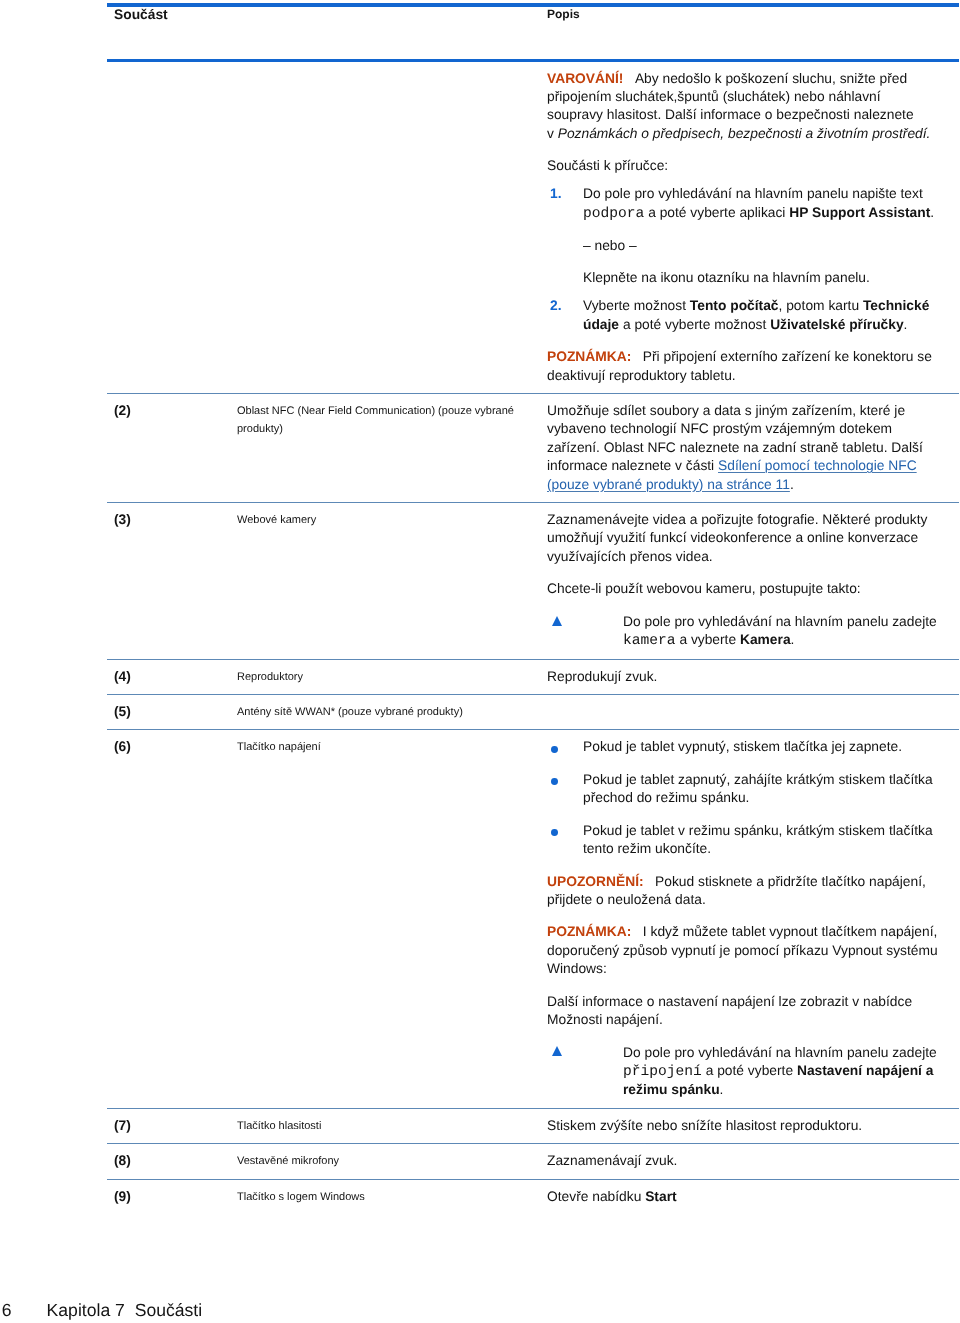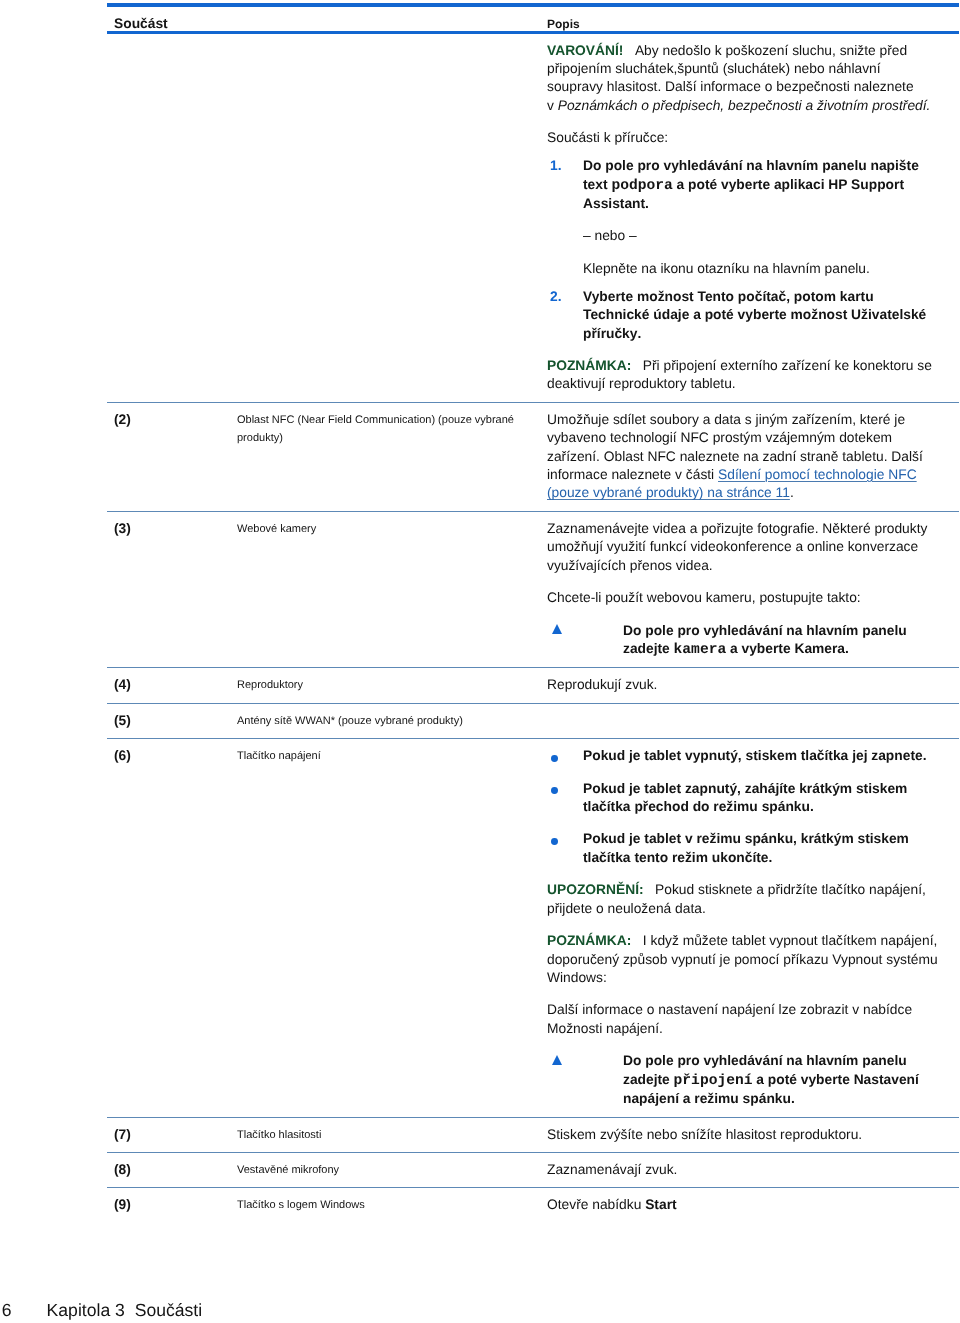--- a/index.html
+++ b/index.html
@@ -4,37 +4,37 @@
 <style>
   html,body{margin:0;padding:0;background:#ffffff;}
   body{width:960px;height:1323px;position:relative;overflow:hidden;
        font-family:"Liberation Sans",sans-serif;color:#141414;
        -webkit-font-smoothing:antialiased;text-rendering:geometricPrecision;}
   .page{position:absolute;left:0;top:0;width:960px;height:1323px;}
   .tbl{position:absolute;left:107px;top:3px;width:852px;}
   .rule-top{height:4px;background:#1266d0;}
   .rule-head{height:2.6px;background:#1266d0;}
   .rule-row{height:1px;background:#5d89b6;}
-  .hdr{display:flex;height:24px;align-items:flex-end;}
+  .hdr{display:flex;height:52px;align-items:flex-start;}
   .hdr-c1{width:440px;flex:0 0 440px;font-weight:bold;font-size:13.8px;padding-left:7px;box-sizing:border-box;}
   .hdr-c2{font-weight:bold;font-size:12px;}
   .row{display:flex;align-items:flex-start;padding:8.0px 0 8.0px 0;}
   .cell-id{width:130px;flex:0 0 130px;font-weight:bold;font-size:13.8px;padding-left:7px;box-sizing:border-box;}
   .cell-comp{width:310px;flex:0 0 310px;font-size:11px;padding-right:11px;box-sizing:border-box;}
   .cell-desc{flex:0 0 412px;width:412px;font-size:13.8px;padding-right:20px;box-sizing:border-box;}
   .cell-id,.cell-comp,.cell-desc{line-height:18.4px;}
   .blk{margin:0 0 14.05px 0;}
   .blk.li{margin-top:-4.6px;}
   .blk:last-child{margin-bottom:0;}
-  .lbl{color:#14532d;font-weight:bold;}
+  .lbl{color:#c2410c;font-weight:bold;}
   .mono{font-family:"Liberation Mono",monospace;font-size:14.6px;line-height:18.4px;display:inline-block;vertical-align:baseline;}
   .lnk{color:#2563ad;text-decoration:underline;text-decoration-color:#4a7ab0;text-underline-offset:1.5px;text-decoration-thickness:1px;}
   .li{display:flex;}
   .li-num{width:36px;flex:0 0 36px;color:#1266d0;font-weight:bold;padding-left:3px;box-sizing:border-box;}
-  .li-body{flex:1 1 auto;font-weight:bold;}
+  .li-body{flex:1 1 auto;}
   .lisub{margin-left:36px;}
   .tri{display:flex;gap:40px;}
   .tri-mark{width:36px;flex:0 0 36px;line-height:18.4px;height:18.4px;position:relative;}
   .tri-mark i.tri{position:absolute;left:5.4px;top:2.8px;width:0;height:0;border-left:5.3px solid transparent;border-right:5.3px solid transparent;border-bottom:10.4px solid #1266d0;display:block;}
   .bul{display:flex;}
   .bul-mark{width:36px;flex:0 0 36px;line-height:18.4px;height:18.4px;position:relative;}
   .bul-mark i.dot{position:absolute;left:4.0px;top:7.6px;width:6.8px;height:6.8px;border-radius:50%;background:#1266d0;display:block;}
   .footer{position:absolute;left:0;top:1299px;width:960px;}
   .f-num{position:absolute;left:1.8px;top:0;font-size:17.6px;line-height:22px;}
   .f-txt{position:absolute;left:46.6px;top:0;font-size:17.6px;line-height:22px;white-space:nowrap;}
@@ -161,15 +161,15 @@
           <div class="cell-id">(9)</div>
           <div class="cell-comp"><span>Tlačítko s logem Windows</span></div>
           <div class="cell-desc">
             <div class="blk p"><span>Otevře nabídku </span><b>Start</b></div>
           </div>
         </div>
       </div>
   </div>
   <div class="footer">
     <div class="f-num">6</div>
-    <div class="f-txt"><span>Kapitola 3</span>&nbsp;&nbsp;<span>Součásti</span></div>
+    <div class="f-txt"><span>Kapitola 7</span>&nbsp;&nbsp;<span>Součásti</span></div>
   </div>
 </div>
 
 </body></html>

